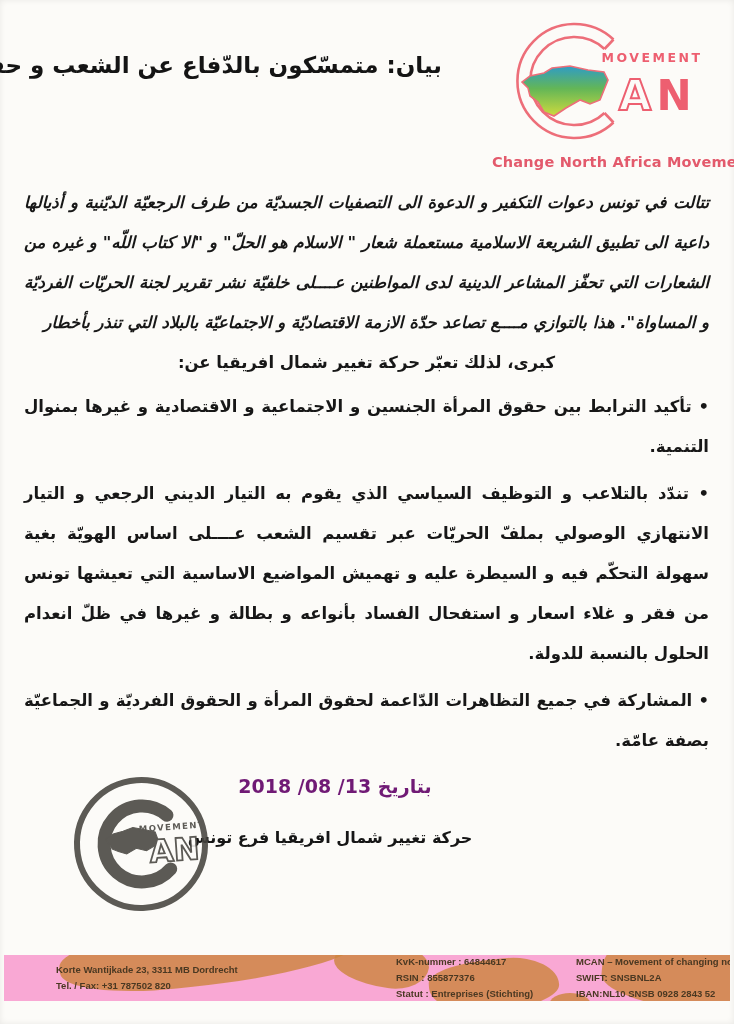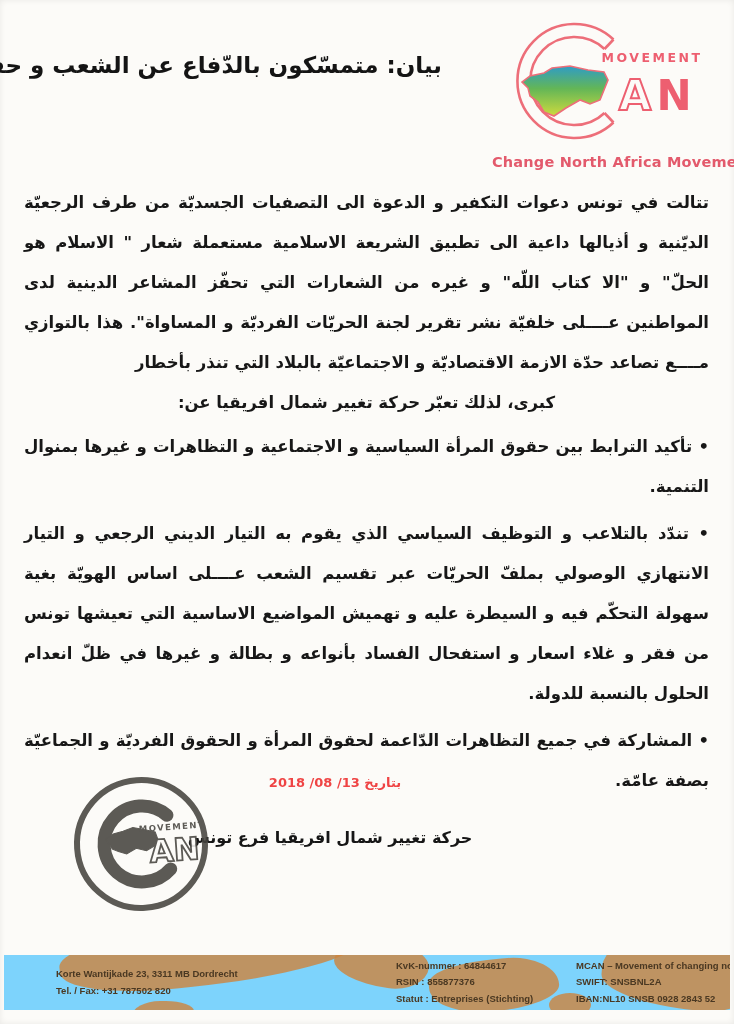--- a/index.html
+++ b/index.html
@@ -42,48 +42,48 @@
   
   .body-text {
     position: absolute;
     top: 183px; right: 25px; left: 24px;
     direction: rtl;
     font-weight: bold;
     font-size: 16.5px;
     color: #171717;
     line-height: 40px;
   }
-  .intro { text-align: justify; }
+  .intro { text-align: justify; font-style: italic; }
   .intro-close { text-align: center; margin-bottom: 4px; }
   ul.points { list-style: none; }
   ul.points li {
     text-align: justify;
     margin-bottom: 7px;
   }
   ul.points li::before { content: "\2022\00A0 "; font-weight: bold; }
 
   
   .sign-block { position: absolute; top: 770px; left: 0; right: 0; height: 160px; }
   .sign-date {
     position: absolute; top: 5px; left: 165px; width: 340px;
     direction: rtl; text-align: center;
-    font-weight: bold; font-size: 13px; color: #ef4444;
+    font-weight: bold; font-size: 19px; color: #701a75;
   }
   .sign-org {
     position: absolute; top: 58px; left: 130px; width: 400px;
     direction: rtl; text-align: center;
     font-weight: bold; font-size: 16px; color: #161616;
   }
   .stamp { position: absolute; left: 70px; top: 3px; opacity: 0.88; }
 
   
   .footer {
     position: absolute;
-    left: 4px; right: 4px; top: 955px; height: 55px;
-    background: #7dd3fc;
+    left: 4px; right: 4px; top: 955px; height: 46px;
+    background: #f9a8d4;
     overflow: hidden;
   }
   .blob { position: absolute; background: #cd8540; opacity: 0.82; }
   .b1 { left: 55px; top: -28px; width: 300px; height: 58px; border-radius: 35% 65% 60% 40% / 45% 55% 50% 50%; transform: rotate(-6deg); }
   .b2 { left: 330px; top: -14px; width: 95px; height: 46px; border-radius: 55% 45% 40% 60% / 55% 45% 55% 45%; transform: rotate(8deg); }
   .b3 { left: 425px; top: 4px; width: 130px; height: 52px; border-radius: 60% 40% 55% 45% / 40% 60% 45% 55%; transform: rotate(-4deg); }
   .b4 { left: 598px; top: -20px; width: 160px; height: 74px; border-radius: 45% 55% 35% 65% / 55% 45% 60% 40%; transform: rotate(5deg); }
   .b5 { left: 128px; top: 46px; width: 62px; height: 28px; border-radius: 50% 50% 60% 40% / 60% 40% 50% 50%; }
   .b6 { left: 545px; top: 38px; width: 42px; height: 24px; border-radius: 50%; }
   .footer-col {
@@ -129,21 +129,21 @@
         <text x="182" y="92" text-anchor="middle" font-family="'DejaVu Sans', sans-serif" font-size="42" font-weight="bold" fill="#ed5f70">N</text>
       </svg>
       <div class="logo-caption">Change North Africa Movement</div>
     </div>
   </div>
 
   <div class="body-text">
     <p class="intro">تتالت في تونس دعوات التكفير و الدعوة الى التصفيات الجسديّة من طرف الرجعيّة الديّنية و أذيالها داعية الى تطبيق الشريعة الاسلامية مستعملة شعار " الاسلام هو الحلّ" و "الا كتاب اللّه" و غيره من الشعارات التي تحفّز المشاعر الدينية لدى المواطنين عــــلى خلفيّة نشر تقرير لجنة الحريّات الفرديّة و المساواة". هذا بالتوازي مــــع تصاعد حدّة الازمة الاقتصاديّة و الاجتماعيّة بالبلاد التي تنذر بأخطار</p>
     <p class="intro-close">كبرى، لذلك تعبّر حركة تغيير شمال افريقيا عن:</p>
     <ul class="points">
-      <li>تأكيد الترابط بين حقوق المرأة السياسية و الاجتماعية و التظاهرات و غيرها بمنوال التنمية.</li>
+      <li>تأكيد الترابط بين حقوق المرأة الجنسين و الاجتماعية و الاقتصادية و غيرها بمنوال التنمية.</li>
       <li>تندّد بالتلاعب و التوظيف السياسي الذي يقوم به التيار الديني الرجعي و التيار الانتهازي الوصولي بملفّ الحريّات عبر تقسيم الشعب عــــلى اساس الهويّة بغية سهولة التحكّم فيه و السيطرة عليه و تهميش المواضيع الاساسية التي تعيشها تونس من فقر و غلاء اسعار و استفحال الفساد بأنواعه و بطالة و غيرها في ظلّ انعدام الحلول بالنسبة للدولة.</li>
       <li>المشاركة في جميع التظاهرات الدّاعمة لحقوق المرأة و الحقوق الفرديّة و الجماعيّة بصفة عامّة.</li>
     </ul>
   </div>
 
   <div class="sign-block">
     <div class="sign-date">بتاريخ 13/‏ 08/‏ 2018</div>
     <div class="sign-org">حركة تغيير شمال افريقيا فرع تونس</div>
 
     <svg class="stamp" width="142" height="142" viewBox="0 0 142 142">

